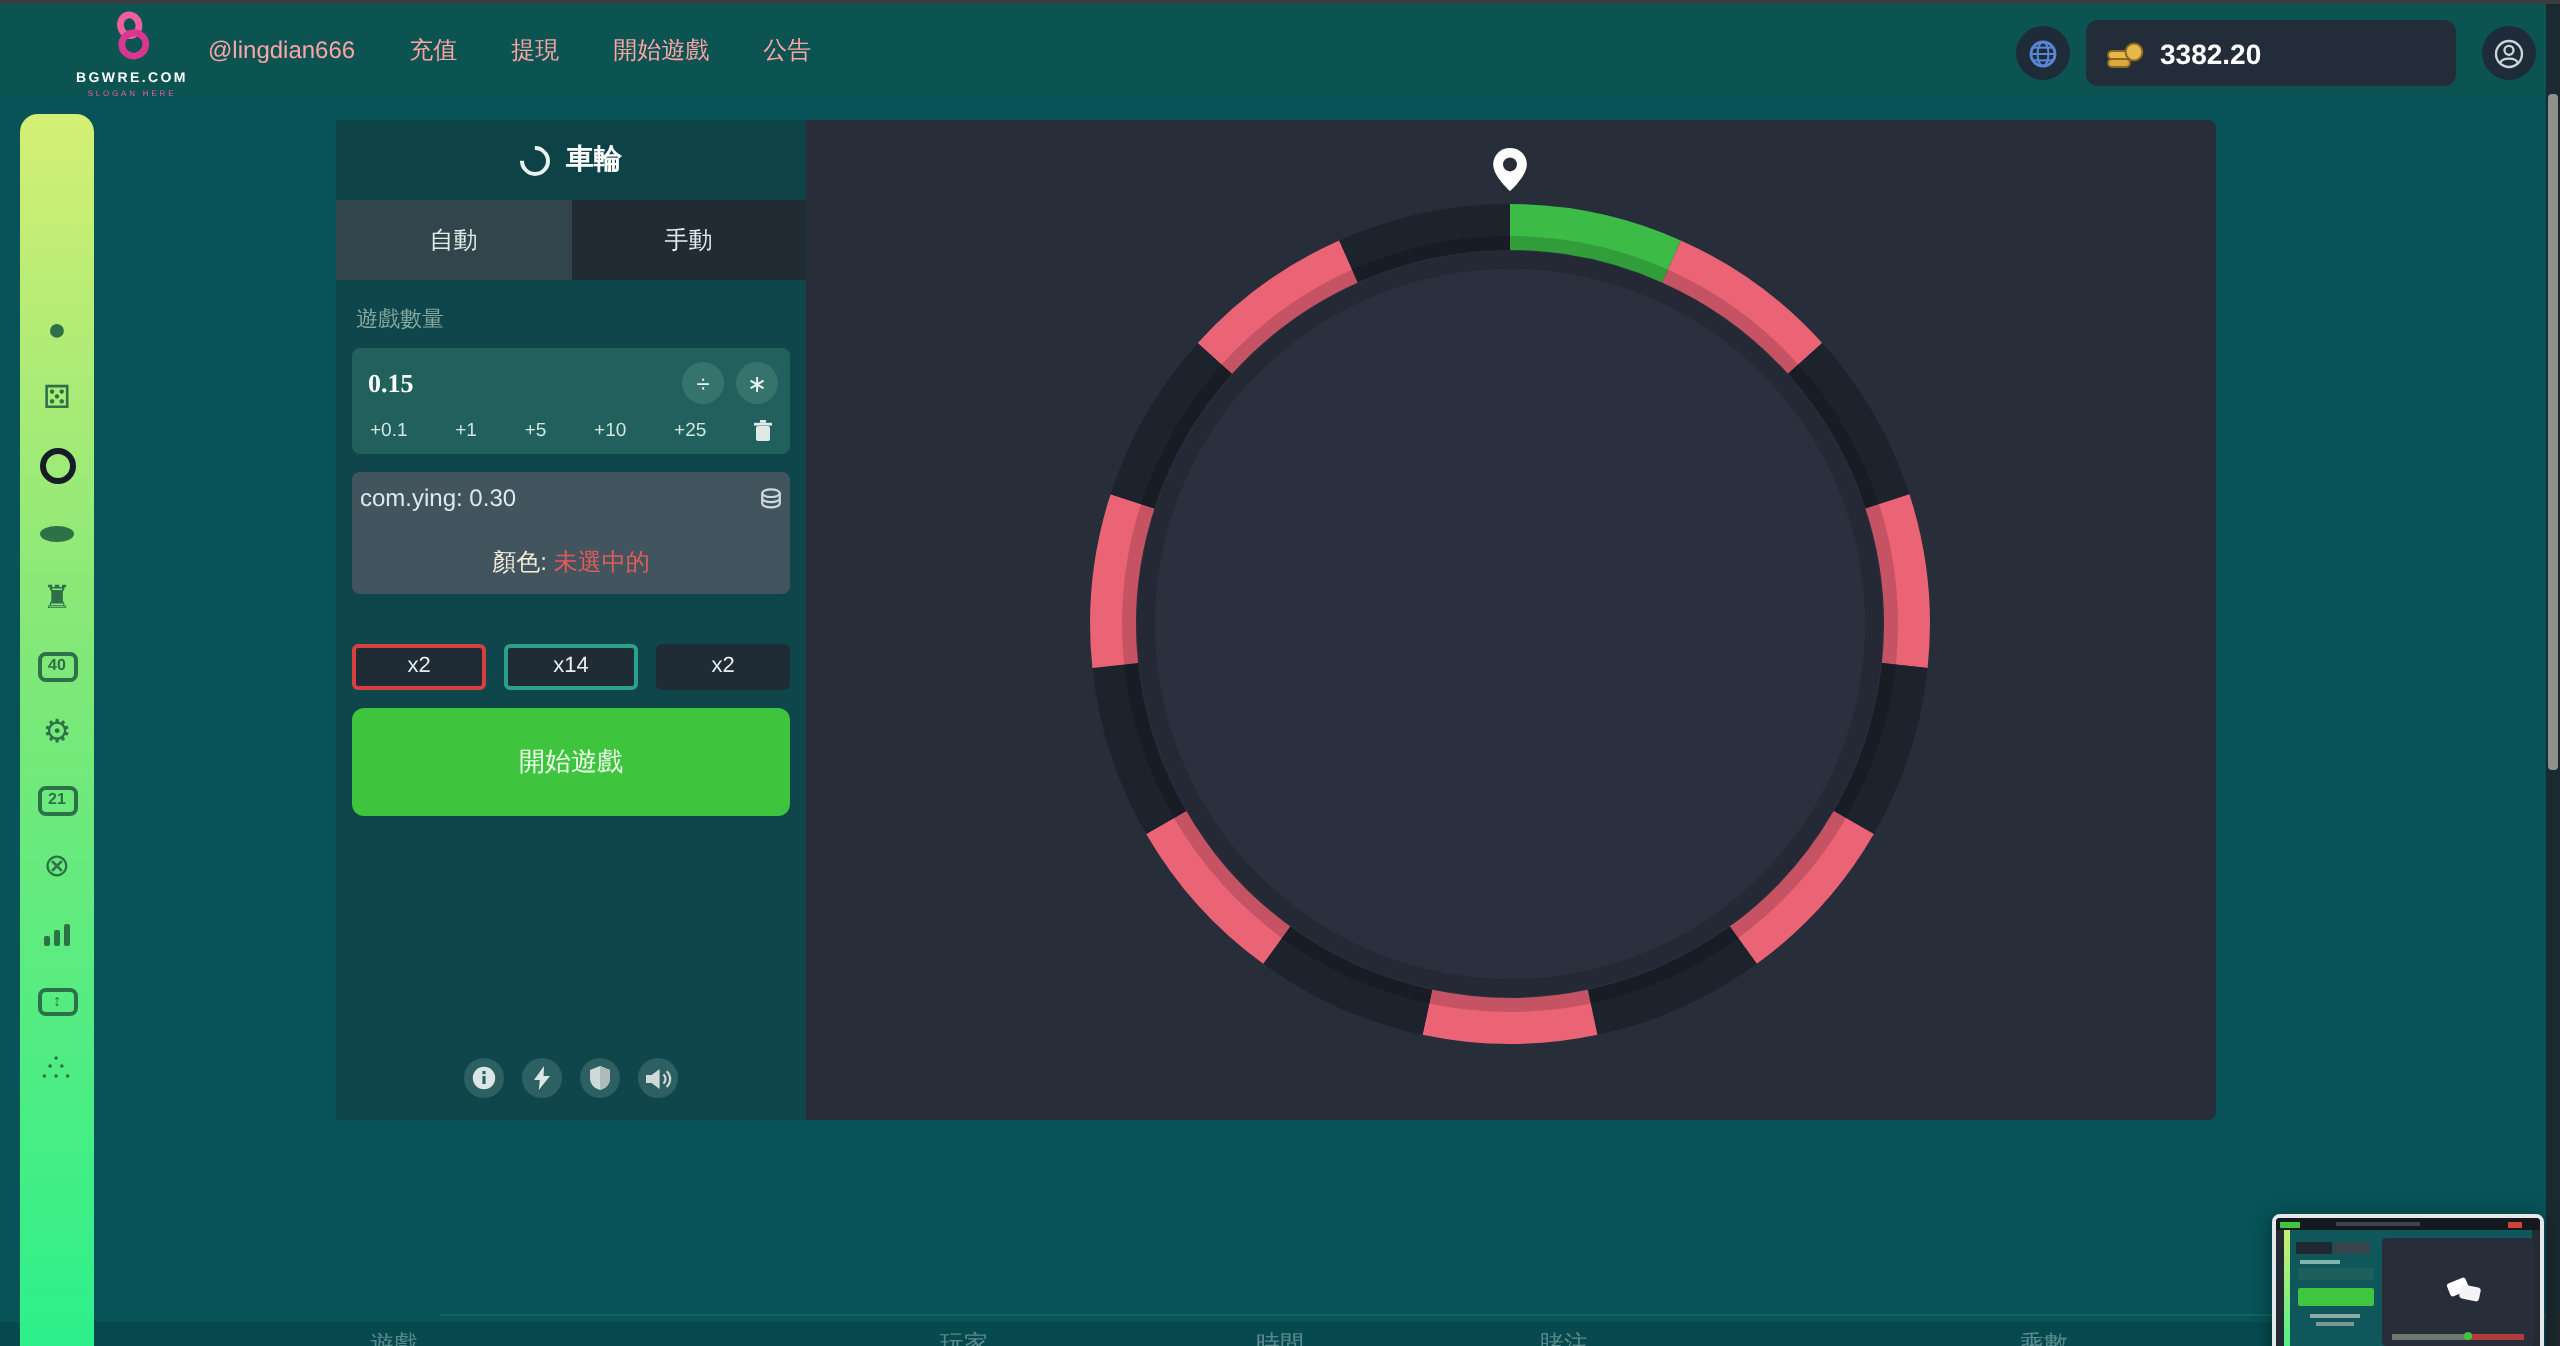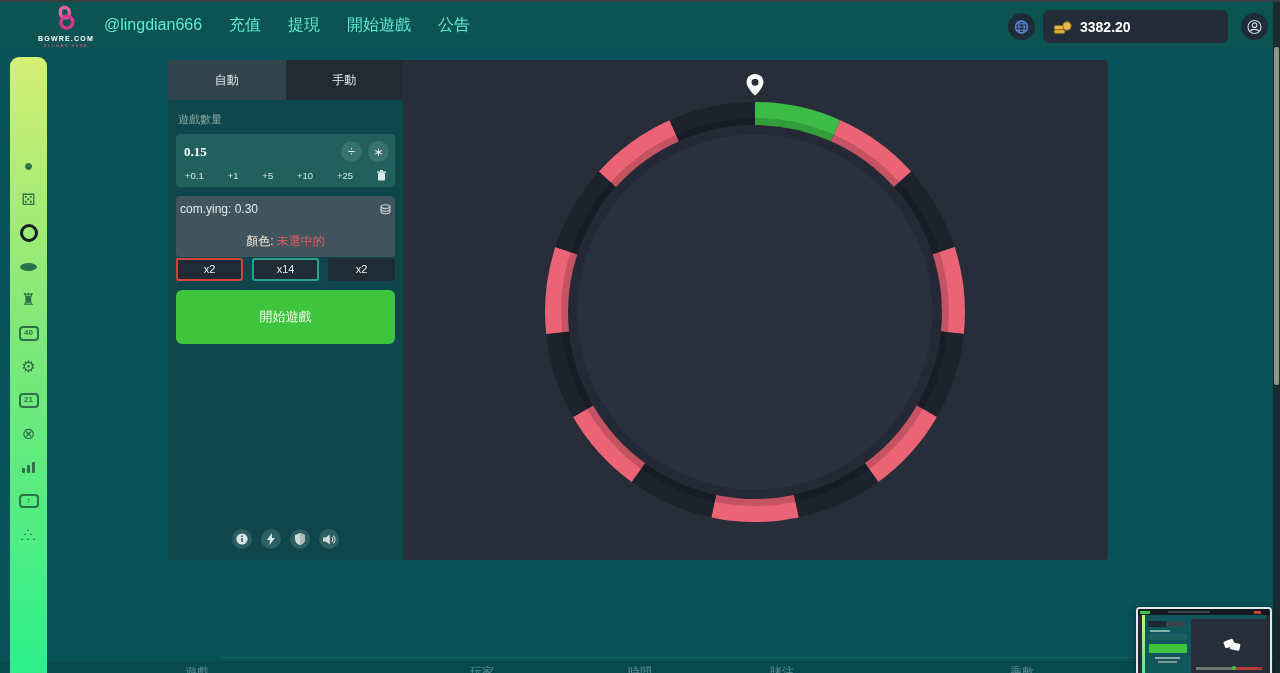--- a/index.html
+++ b/index.html
@@ -10,21 +10,21 @@
     -webkit-font-smoothing:antialiased;
   }
   .topline{position:absolute;top:0;left:0;width:1280px;height:2px;background:#373d43;z-index:6}
 
   
   .navbar{position:absolute;top:2px;left:0;width:1280px;height:46px;background:#0b5452;z-index:6}
   .brand{position:absolute;left:34px;top:3px;width:64px;text-align:center;line-height:1}
   .brand-name{font-size:7px;font-weight:bold;color:#ffffff;letter-spacing:1.2px;margin-top:1px}
   .brand-tag{font-size:4px;color:#ef5da0;letter-spacing:1.4px;margin-top:2px}
   .nav-menu{position:absolute;left:104px;top:0;height:46px;display:flex;align-items:center;gap:27px}
-  .nav-link{font-size:16px;color:#5eead4;cursor:pointer;white-space:nowrap}
+  .nav-link{font-size:12px;color:#fca5a5;cursor:pointer;white-space:nowrap}
   .globe-btn{position:absolute;left:1008px;top:11px;width:27px;height:27px;border-radius:50%;
     background:#1e2c3a;display:flex;align-items:center;justify-content:center;border:none;cursor:pointer}
   .balance-box{position:absolute;left:1043px;top:8px;width:185px;height:33px;border-radius:6px;
     background:#232d3a;display:flex;align-items:center;padding-left:10px;gap:8px;box-sizing:border-box}
   .balance-amt{color:#ffffff;font-weight:bold;font-size:14px}
   .profile-btn{position:absolute;left:1241px;top:11px;width:27px;height:27px;border-radius:50%;
     background:#1e2c3a;display:flex;align-items:center;justify-content:center;border:none;cursor:pointer}
 
   
   .sidebar{position:absolute;left:10px;top:57px;width:37px;height:616px;border-radius:9px 9px 0 0;
@@ -59,21 +59,21 @@
   .circle-btn{width:21px;height:21px;border-radius:50%;background:#37736d;color:#e9f3f0;font-size:12px;
     display:flex;align-items:center;justify-content:center;margin-left:6px;border:none;cursor:pointer;flex:none;padding:0}
   .qa-row{display:flex;align-items:center;justify-content:space-between;padding:6px 3px 3px}
   .qa-btn{background:none;border:none;color:#cfe6de;font-size:9.5px;cursor:pointer;padding:0;font-family:inherit}
   .qa-trash{background:none;border:none;cursor:pointer;padding:0;display:flex;align-items:center}
   .info-box{margin-top:9px;background:#42555f;border-radius:4px;padding:6px 4px 7px;text-align:center}
   .info-l1{color:#dee9ec;font-size:12px;display:flex;align-items:center;justify-content:space-between;gap:5px}
   .info-l2{margin-top:17px;font-size:12px}
   .info-l2 .lbl{color:#f2ecd9}
   .info-l2 .val{color:#e25c5c}
-  .mult-row{display:flex;gap:9px;margin-top:1px}
+  .mult-row{display:flex;gap:9px;margin-top:25px}
   .mult-btn{flex:1;height:23px;background:#1f2c35;border:2px solid transparent;border-radius:3px;
     color:#e9eef1;font-size:11px;cursor:pointer;box-sizing:border-box;font-family:inherit;line-height:1}
   .start-btn{margin-top:9px;width:100%;height:54px;background:#3fc43d;border:none;border-radius:6px;
     color:#f0fff0;font-size:13px;cursor:pointer;font-family:Liberation Mono, monospace}
   .panel-foot{position:absolute;bottom:11px;left:0;right:0;display:flex;justify-content:center;gap:9px}
   .foot-btn{width:20px;height:20px;border-radius:50%;background:#2d6062;border:none;display:flex;
     align-items:center;justify-content:center;cursor:pointer;padding:0}
 
   
   .game{position:absolute;left:403px;top:60px;width:705px;height:500px;background:#272e3a;border-radius:0 4px 4px 0;z-index:2}
@@ -230,20 +230,24 @@
     </svg>
   <div class="pin">
     <svg width="28" height="24" viewBox="0 0 28 24">
       <path d="M14 1 C9.2 1 5.6 4.6 5.6 9.2 C5.6 15.2 14 22.5 14 22.5 S22.4 15.2 22.4 9.2 C22.4 4.6 18.8 1 14 1 Z" fill="#ffffff"></path>
       <circle cx="14" cy="9.2" r="3.5" fill="#272e3a"></circle>
     </svg>
   </div>
 </div>
 
 <div class="panel">
+  <div class="panel-header">
+    <span class="ring-ico"></span>
+    <span class="panel-title">車輪</span>
+  </div>
   <div class="tabs">
     <div class="tab auto">自動</div>
     <div class="tab manual">手動</div>
   </div>
   <div class="panel-body">
     <div class="amt-label">遊戲數量</div>
     <div class="amt-box">
       <div class="amt-row">
         <input class="amt-input" value="0.15" style="">
         <button class="circle-btn">÷</button>

